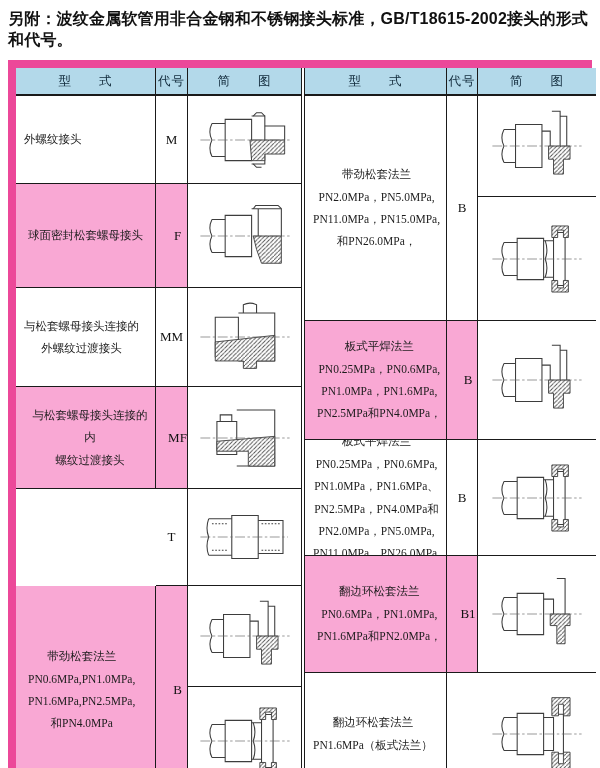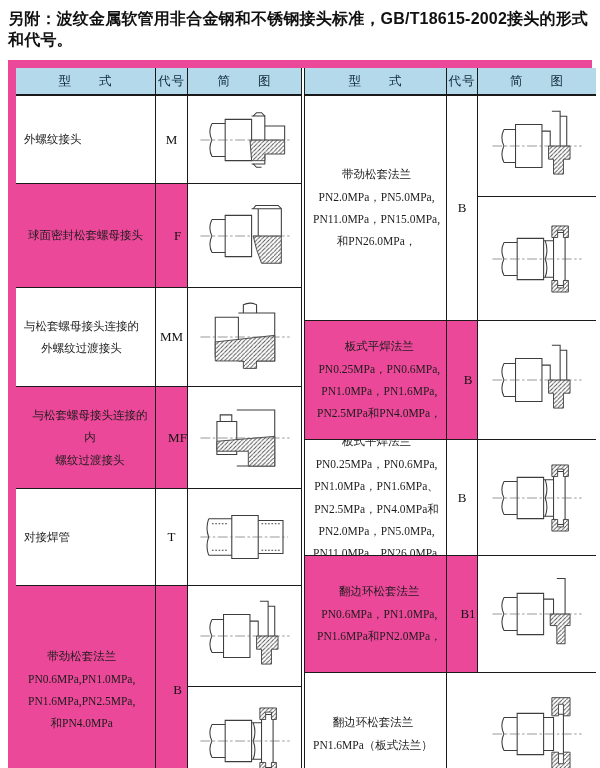--- a/index.html
+++ b/index.html
@@ -41,21 +41,21 @@
   .type{
     display:flex;align-items:center;text-align:center;
     padding:6px 3px 6px 8px;font-size:11.5px;line-height:1.95;
     white-space:pre-line;
   }
   .code{
     display:flex;align-items:center;justify-content:center;
     font-size:13px;color:#111;
   }
   .diag{display:flex;align-items:center;justify-content:center;}
-  .hl{background:#ec4899;padding-left:12px;}
+  .hl{background:#f9a8d4;padding-left:12px;}
   svg.dg{width:102px;height:76px;display:block;}
   .ln{fill:none;stroke:#3d3d3d;stroke-width:1.3;stroke-linejoin:miter;}
   .ht{stroke:#3d3d3d;stroke-width:1.1;}
   .cl{fill:none;stroke:#666;stroke-width:0.8;stroke-dasharray:12 3 3 3;}
 </style>
 </head>
 <body>
 
 <svg style="position:absolute;width:0;height:0" aria-hidden="true">
   <defs>
@@ -180,21 +180,20 @@
 
     <div class="c type hl" style="grid-area:5/1">与松套螺母接头连接的内
 螺纹过渡接头</div>
     <div class="c code hl" style="grid-area:5/2">MF</div>
     <div class="c diag" style="grid-area:5/3">
       <svg class="dg" viewBox="0 0 120 92">
           <use width="120" height="92" href="#d-mf"></use>
         </svg>
     </div>
 
-    <div class="c type" style="grid-area:6/1">对接焊管</div>
     <div class="c code" style="grid-area:6/2">T</div>
     <div class="c diag" style="grid-area:6/3">
       <svg class="dg" viewBox="0 0 120 92">
           <use width="120" height="92" href="#d-weld"></use>
         </svg>
     </div>
 
     <div class="c type hl lb" style="grid-row:7/9;grid-column:1">带劲松套法兰
 PN0.6MPa,PN1.0MPa,
 PN1.6MPa,PN2.5MPa,

